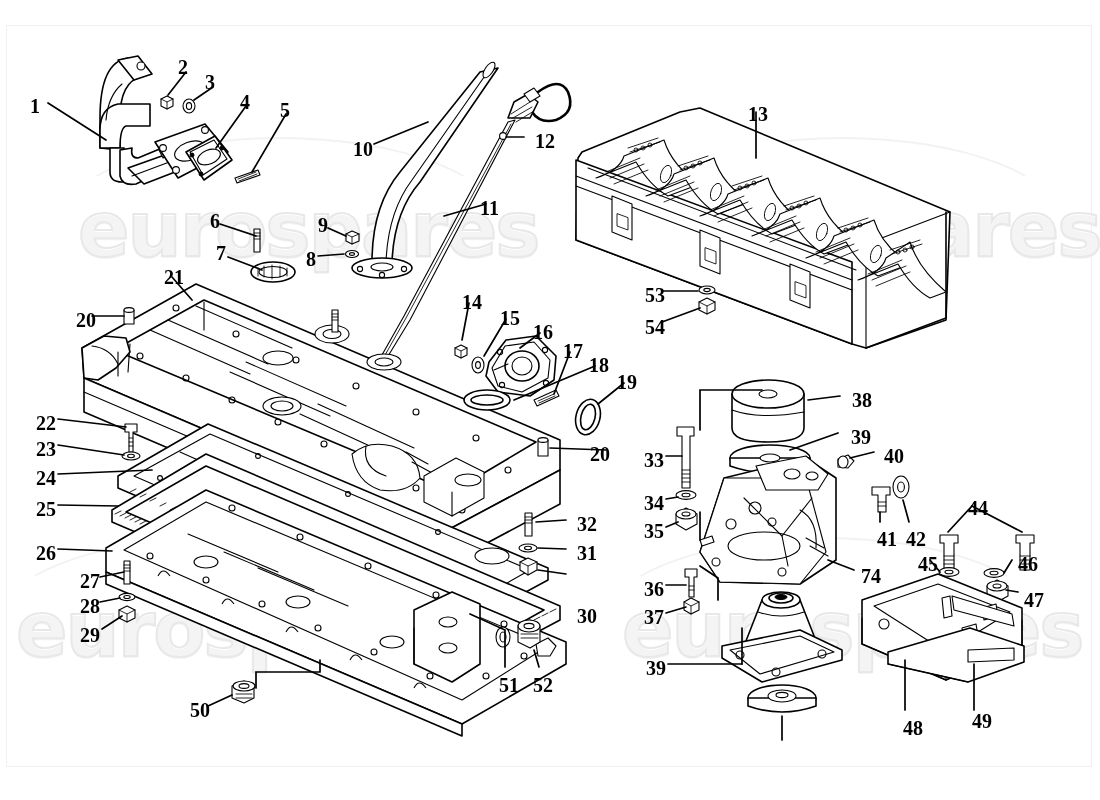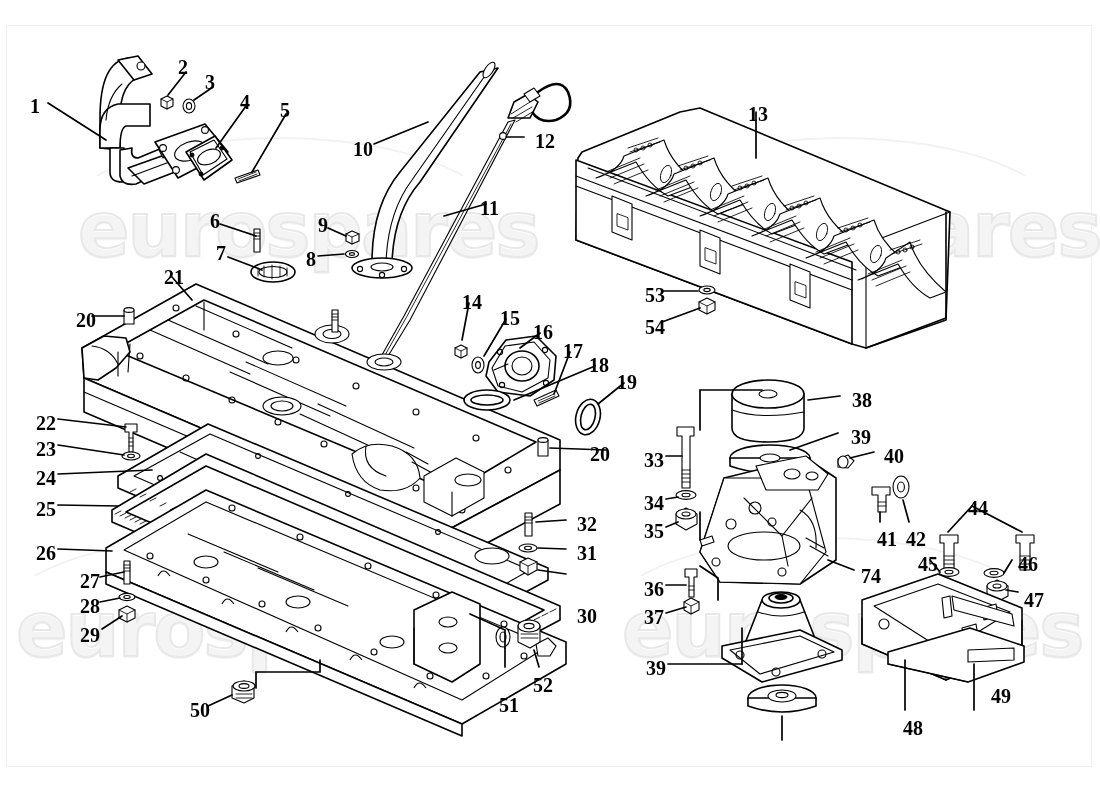--- a/index.html
+++ b/index.html
@@ -725,20 +725,20 @@
       <div class="num" style="left: 884px; top: 446px; text-align: right;">40</div>
       <div class="num" style="left: 877px; top: 529px;">41</div>
       <div class="num" style="left: 906px; top: 529px;">42</div>
       <div class="num" style="left: 861px; top: 566px;">74</div>
       <div class="num" style="left: 968px; top: 498px;">44</div>
       <div class="num" style="left: 918px; top: 554px;">45</div>
       <div class="num" style="left: 1018px; top: 554px;">46</div>
       <div class="num" style="left: 1024px; top: 590px;">47</div>
       <div class="num" style="left: 646px; top: 658px;">39</div>
       <div class="num" style="left: 903px; top: 718px;">48</div>
-      <div class="num" style="left: 972px; top: 686px; margin-left: 19px;">49</div>
+      <div class="num" style="left: 972px; top: 711px;">49</div>
       <div class="num" style="left: 190px; top: 700px;">50</div>
-      <div class="num" style="left: 499px; top: 675px; margin-top: 20px;">51</div>
+      <div class="num" style="left: 499px; top: 675px;">51</div>
       <div class="num" style="left: 533px; top: 675px;">52</div>
       <div class="num" style="left: 645px; top: 285px;">53</div>
       <div class="num" style="left: 645px; top: 317px;">54</div>
     </div>
 </div>
 
 </body></html>

